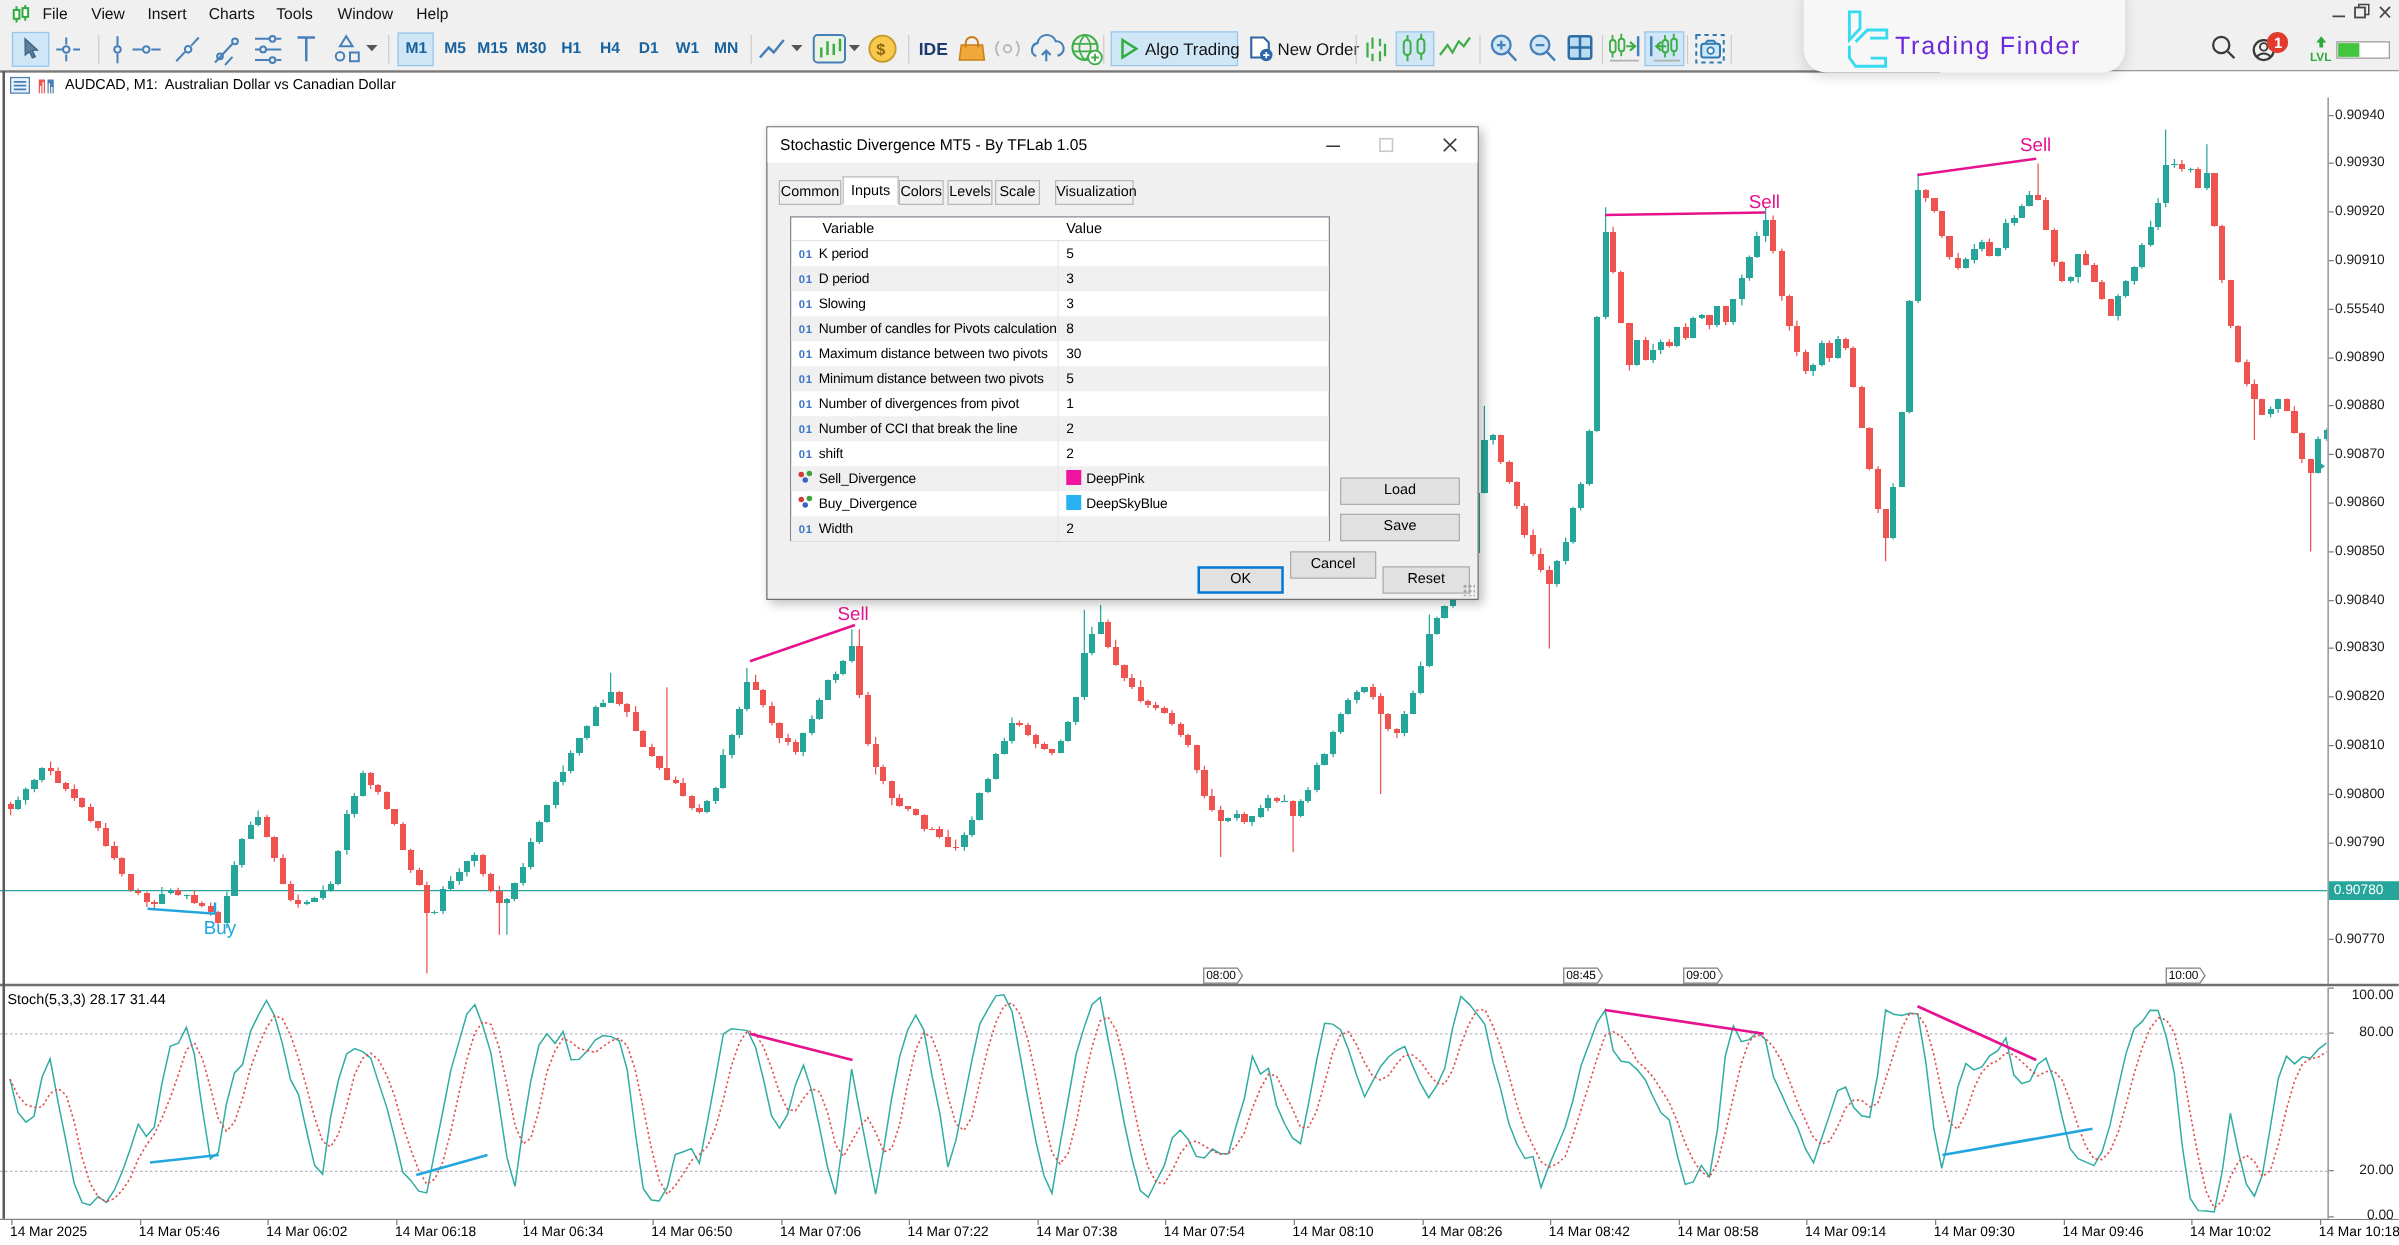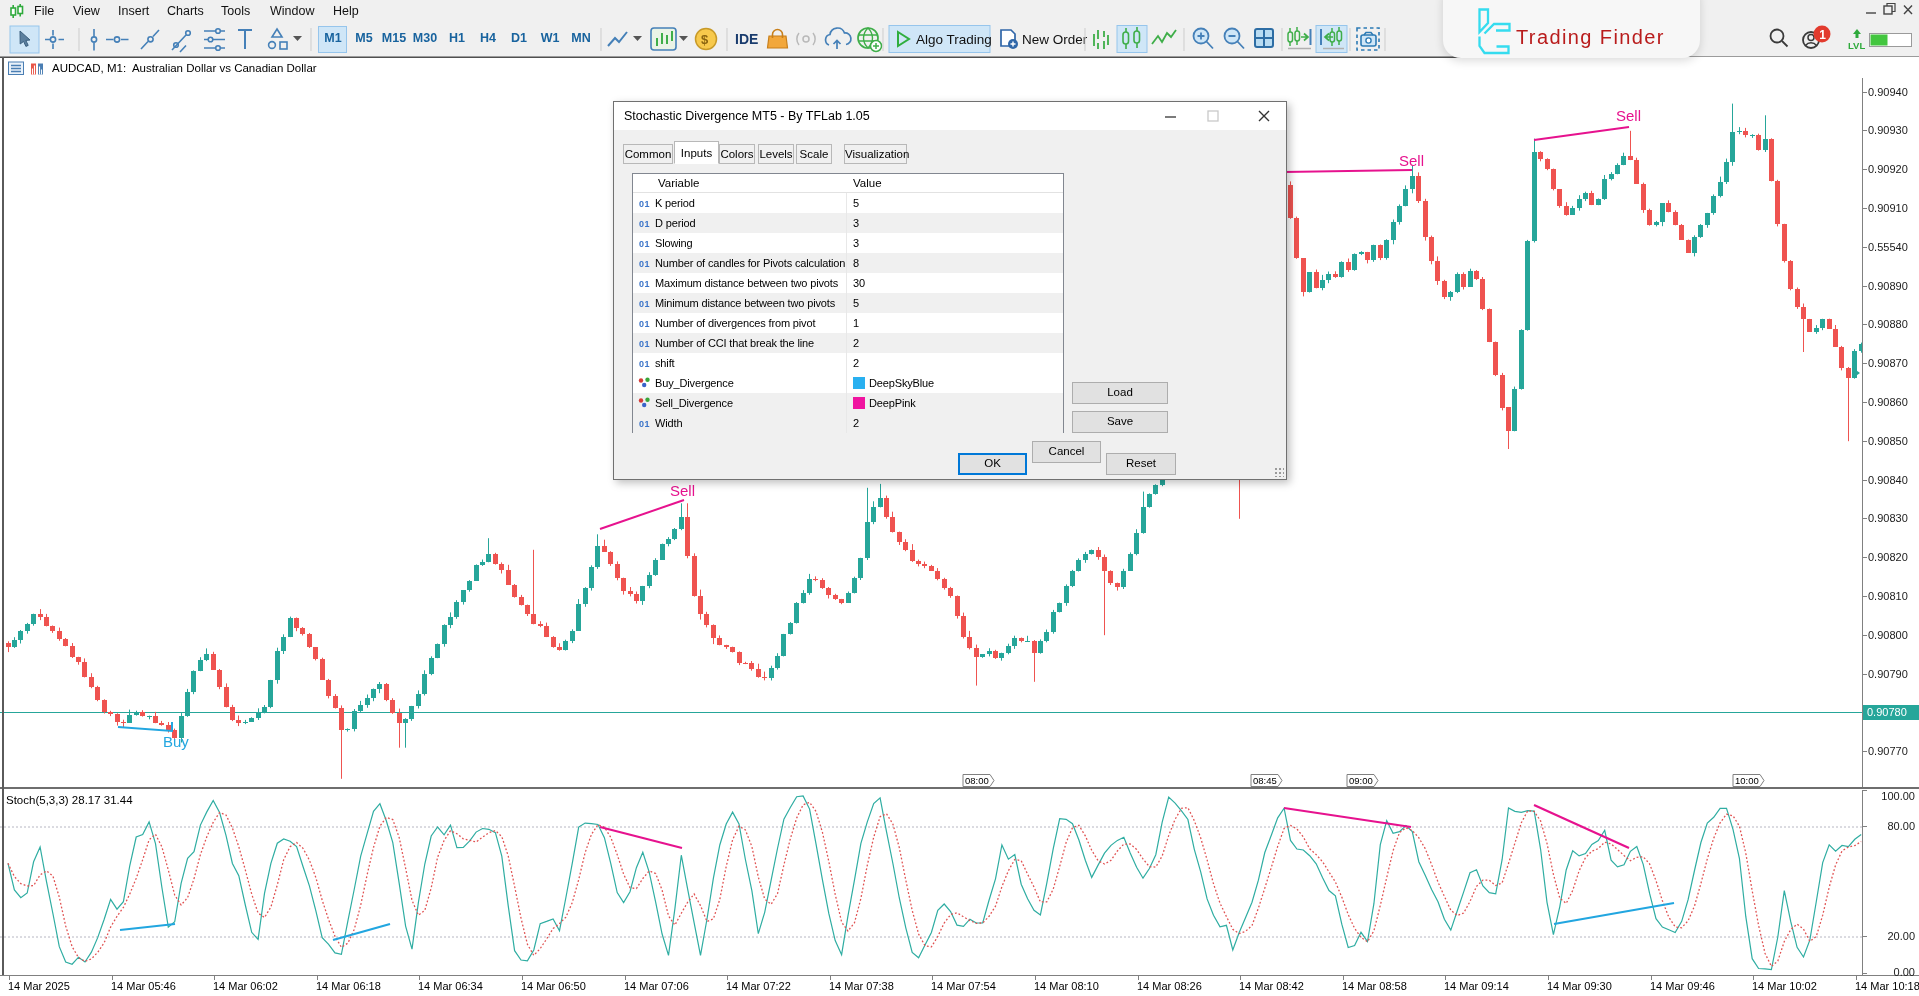--- a/index.html
+++ b/index.html
@@ -23,21 +23,21 @@
 #stochwrap {position:absolute;left:0;top:790px;width:1862px;height:185px;background:#fff}
 #slabel {position:absolute;left:6px;top:794px;font-size:11.5px;color:#000}
 #saxis {position:absolute;left:1862px;top:790px;width:57px;height:185px;background:#fff;border-left:1px solid #808080;z-index:3}
 .sl {position:absolute;right:4px;font-size:11px;color:#1a1a1a}
 .stick {position:absolute;left:0;width:4px;height:1px;background:#808080}
 #taxis {position:absolute;left:0;top:975px;width:1919px;height:21px;background:#fff;border-top:1px solid #808080}
 .tl {position:absolute;top:4px;font-size:11px;color:#000;white-space:nowrap}
 .ttick {position:absolute;top:0;width:1px;height:4px;background:#808080}
 #winctl {position:absolute;right:0px;top:0;width:62px;height:22px}
 
-#dlg {position:absolute;left:613px;top:101px;width:674px;height:379px;background:#f0f0f0;
+#dlg {position:absolute;left:613px;top:101px;width:570px;height:379px;background:#f0f0f0;
  border:1px solid #707070;box-shadow:3px 3px 8px rgba(0,0,0,0.25);font-size:11.5px}
 #dlgtitle {position:absolute;left:0;top:0;width:100%;height:28px;background:#fff}
 #dlgtitle span {position:absolute;left:10px;top:7px;font-size:12.5px;color:#000}
 #tabs {position:absolute;left:9px;top:39px;height:23px}
 .tab {position:absolute;top:3px;height:20px;background:#f0f0f0;border:1px solid #b8b8b8;
  text-align:center;padding-top:3px;font-size:11.5px}
 .tab.act {top:0;height:23px;background:#fff;border-bottom:1px solid #fff;padding-top:5px;z-index:2}
 #tbl {position:absolute;left:18px;top:71px;width:432px;height:260px;background:#fff;border:1px solid #828790}
 #tblhead {height:19px;border-bottom:1px solid #e2e2e2}
 #tblhead div {display:inline-block;padding-left:6px;padding-top:3px}
@@ -50,21 +50,21 @@
 
 .csw {display:inline-block;width:12px;height:12px;vertical-align:-2px;margin-right:4px}
 .btn {position:absolute;height:22px;background:#e1e1e1;border:1px solid #adadad;
  text-align:center;padding-top:3px;font-size:11.5px;color:#000}
 #okbtn {border:2px solid #0078d7;padding-top:2px}
 #grip {position:absolute;right:2px;bottom:2px;width:10px;height:10px;
  background-image:radial-gradient(circle at 2px 2px,#9a9a9a 1px,transparent 1.2px);background-size:4px 4px}
 
 #tfov {position:absolute;left:1443px;top:-18px;width:257px;height:76px;background:#f7f7f7;
  border-radius:18px;box-shadow:0 3px 10px rgba(0,0,0,0.14)}
-#tfov .txt {position:absolute;left:73px;top:44px;font-size:20px;color:#b91c1c;letter-spacing:1.4px}
+#tfov .txt {position:absolute;left:73px;top:44px;font-size:20px;color:#6d28d9;letter-spacing:1.4px}
 #mt5ico {position:absolute;left:9px;top:4px}
 </style></head><body>
 <div id="menubar">
  <svg id="mt5ico" width="16" height="16" viewBox="0 0 16 16">
       <g stroke="#2faa3c" stroke-width="1.6" fill="#fff">
         <rect x="2" y="4" width="4.5" height="7"></rect>
         <path d="M4.2 1v3M4.2 11v3"></path>
         <rect x="9" y="2.5" width="4.5" height="7"></rect>
         <path d="M11.2 0v2.5M11.2 9.5v3"></path>
       </g>
@@ -680,30 +680,30 @@
   <div id="tblhead"><div style="width:213px;padding-left:25px">Variable</div><div style="padding-left:7px">Value</div></div>
   <div class="row"><div class="ncell"><span class="ic01">01</span>K period</div><div class="vcell">5</div></div>
       <div class="row shade"><div class="ncell"><span class="ic01">01</span>D period</div><div class="vcell">3</div></div>
       <div class="row"><div class="ncell"><span class="ic01">01</span>Slowing</div><div class="vcell">3</div></div>
       <div class="row shade"><div class="ncell"><span class="ic01">01</span>Number of candles for Pivots calculation</div><div class="vcell">8</div></div>
       <div class="row"><div class="ncell"><span class="ic01">01</span>Maximum distance between two pivots</div><div class="vcell">30</div></div>
       <div class="row shade"><div class="ncell"><span class="ic01">01</span>Minimum distance between two pivots</div><div class="vcell">5</div></div>
       <div class="row"><div class="ncell"><span class="ic01">01</span>Number of divergences from pivot</div><div class="vcell">1</div></div>
       <div class="row shade"><div class="ncell"><span class="ic01">01</span>Number of CCI that break the line</div><div class="vcell">2</div></div>
       <div class="row"><div class="ncell"><span class="ic01">01</span>shift</div><div class="vcell">2</div></div>
+      <div class="row shade"><div class="ncell"><svg class="icdots" width="13" height="11" viewBox="0 0 13 11">
+            <circle cx="3" cy="3.5" r="2.2" fill="#d43a36"></circle>
+            <circle cx="9.5" cy="2.8" r="2.2" fill="#3aa53a"></circle>
+            <circle cx="6.2" cy="8" r="2.2" fill="#3a62c9"></circle>
+          </svg>Sell_Divergence</div><div class="vcell"><span class="csw" style="background:#f014a0"></span>DeepPink</div></div>
       <div class="row"><div class="ncell"><svg class="icdots" width="13" height="11" viewBox="0 0 13 11">
             <circle cx="3" cy="3.5" r="2.2" fill="#d43a36"></circle>
             <circle cx="9.5" cy="2.8" r="2.2" fill="#3aa53a"></circle>
             <circle cx="6.2" cy="8" r="2.2" fill="#3a62c9"></circle>
           </svg>Buy_Divergence</div><div class="vcell"><span class="csw" style="background:#29b0f0"></span>DeepSkyBlue</div></div>
-      <div class="row shade"><div class="ncell"><svg class="icdots" width="13" height="11" viewBox="0 0 13 11">
-            <circle cx="3" cy="3.5" r="2.2" fill="#d43a36"></circle>
-            <circle cx="9.5" cy="2.8" r="2.2" fill="#3aa53a"></circle>
-            <circle cx="6.2" cy="8" r="2.2" fill="#3a62c9"></circle>
-          </svg>Sell_Divergence</div><div class="vcell"><span class="csw" style="background:#f014a0"></span>DeepPink</div></div>
       <div class="row shade"><div class="ncell"><span class="ic01">01</span>Width</div><div class="vcell">2</div></div>
  </div>
  <div class="btn" style="left:458px;top:280px;width:96px">Load</div>
  <div class="btn" style="left:458px;top:309px;width:96px">Save</div>
  <div class="btn" id="okbtn" style="left:344px;top:351px;width:69px">OK</div>
  <div class="btn" style="left:418px;top:339px;width:69px">Cancel</div>
  <div class="btn" style="left:492px;top:351px;width:70px">Reset</div>
  <div id="grip"></div>
 </div>
 </body></html>

